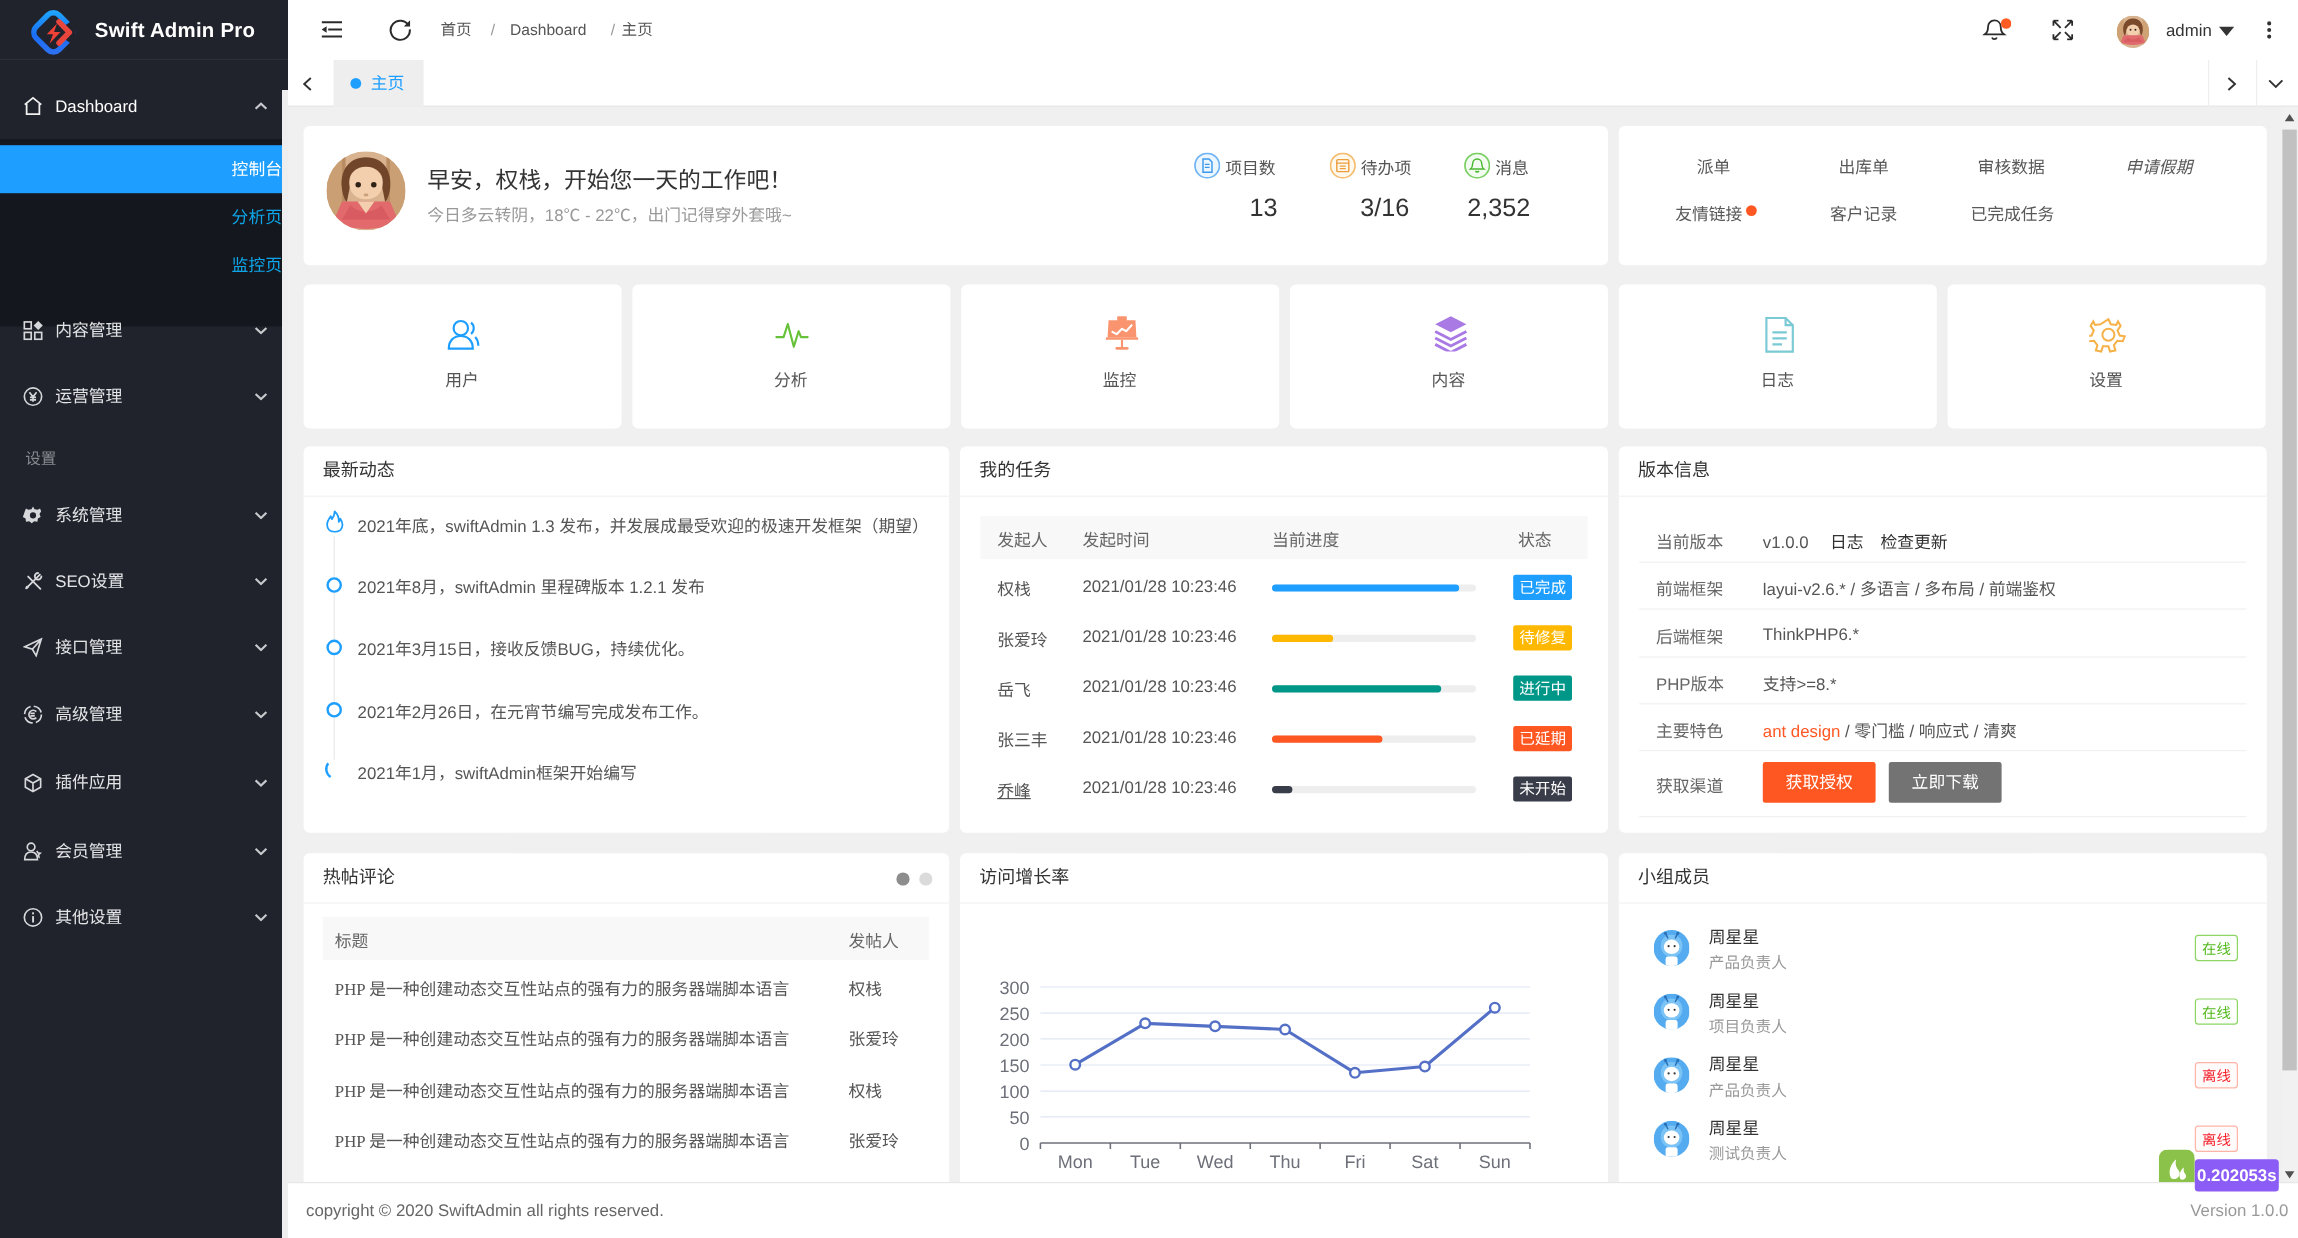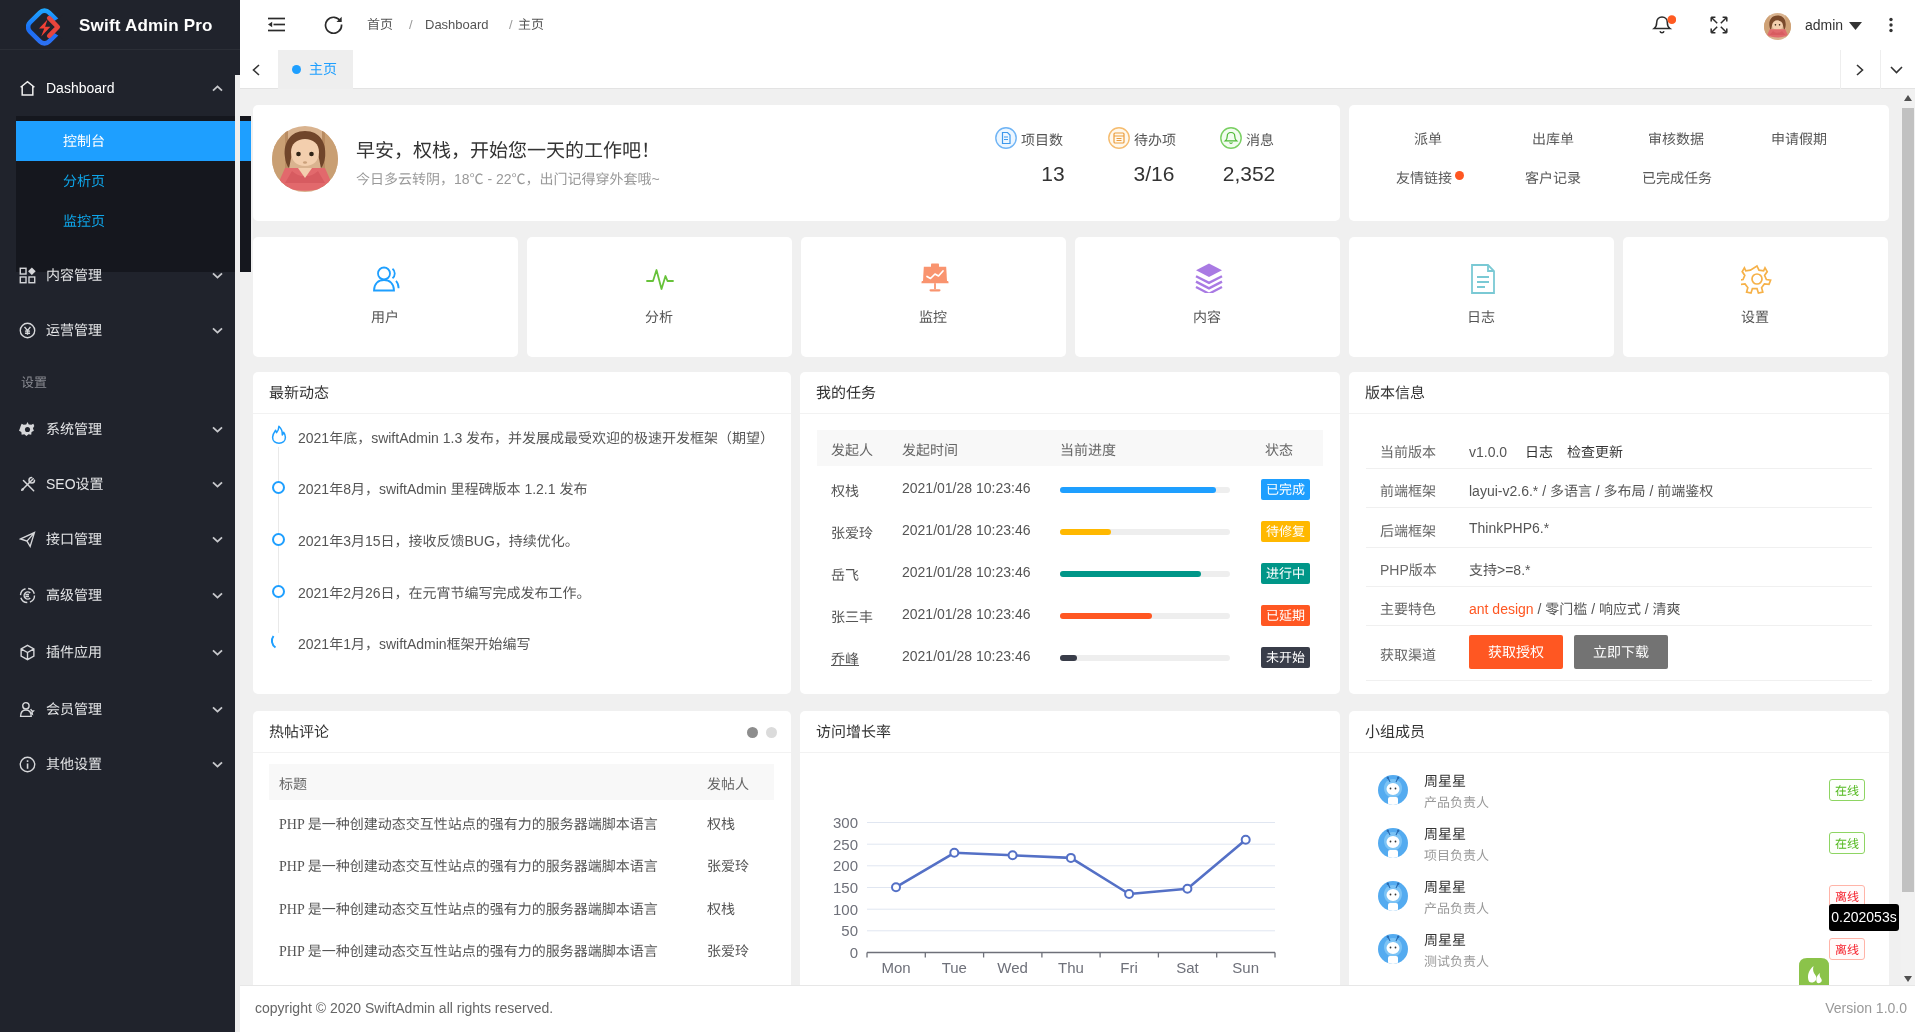--- a/index.html
+++ b/index.html
@@ -11,21 +11,21 @@
 #sidebar { position:absolute; left:0; top:0; width:240px; height:1032px; background:#20232c; z-index:5; }
 #sidescroll { position:absolute; left:235px; top:75px; width:5px; height:957px; background:#eeeeee; }
 #logo { position:absolute; left:0; top:0; width:240px; height:50px; border-bottom:1px solid rgba(255,255,255,0.05); }
 #logo svg { position:absolute; left:26px; top:7px; }
 #logo .t { position:absolute; left:79px; top:0; line-height:52px; color:#fff; font-size:17px; font-weight:bold; letter-spacing:0.2px; }
 .mitem { position:absolute; left:0; width:235px; height:56px; color:#e3e4e6; font-size:14px; }
 .mitem .mic { position:absolute; left:19px; top:50%; margin-top:-8px; width:17px; height:17px; }
 .mitem .mtx { position:absolute; left:46px; top:0; line-height:56px; }
 .mitem .chev { position:absolute; right:12px; top:50%; margin-top:-3px; }
 .msection { position:absolute; left:21px; width:200px; color:#878990; font-size:13px; }
-#submenu { position:absolute; left:16px; top:116px; width:235px; height:156px; background:#15171e; }
+#submenu { position:absolute; left:0; top:116px; width:235px; height:156px; background:#15171e;text-align:right; }
 .sitem { position:absolute; left:0; width:235px; height:40px; line-height:40px; color:#0ea5e9; font-size:14px; }
 .sitem .stx { margin-left:47px; }
 .sitem.active { background:#1e9fff; color:#fff; }
 
 
 #topbar { position:absolute; left:240px; top:0; width:1675px; height:50px; background:#fff; z-index:4; }
 #topbar .crumb { position:absolute; top:0; line-height:50px; font-size:13px; color:#555; }
 #tabbar { position:absolute; left:240px; top:50px; width:1675px; height:39px; background:#fff; border-bottom:1px solid #e3e3e3; z-index:4; }
 #tab-active { position:absolute; left:38px; top:0; width:75px; height:39px; background:#eeeeee; }
 #tab-active .dot { position:absolute; left:14px; top:15px; width:9px; height:9px; border-radius:50%; background:#1e9fff; }
@@ -320,21 +320,21 @@
       <path d="M9.6 15.4 a1.5 1.5 0 0 0 2.8 0" fill="none" stroke="#4bb832" stroke-width="1.2"></path>
     </svg>
     <div class="txt" style="left:993px; top:24px; font-size:14px; color:#555;">消息</div>
     <div class="txt" style="left:996px; top:57px; font-size:21px; color:#333; transform:translateX(-50%);">2,352</div>
   </div>
 
   <div class="card" style="left:1109px; top:16px; width:540px; height:116px;">
     <div class="txt" style="left:79px;  top:23px; font-size:14px; color:#595959; transform:translateX(-50%);">派单</div>
     <div class="txt" style="left:204px; top:23px; font-size:14px; color:#595959; transform:translateX(-50%);">出库单</div>
     <div class="txt" style="left:327px; top:23px; font-size:14px; color:#595959; transform:translateX(-50%);">审核数据</div>
-    <div class="txt" style="left:450px; top:23px; font-size:14px; color:#595959; transform:translateX(-50%);">申请假期</div>
+    <div class="txt" style="left:450px; top:23px; font-size:14px; color:#595959; transform:translateX(-50%);font-style:italic;">申请假期</div>
     <div class="txt" style="left:75px;  top:62px; font-size:14px; color:#595959; transform:translateX(-50%);">友情链接</div>
     <div style="position:absolute;left:106px;top:66px;width:9px;height:9px;border-radius:50%;background:#ff5722;"></div>
     <div class="txt" style="left:204px; top:62px; font-size:14px; color:#595959; transform:translateX(-50%);">客户记录</div>
     <div class="txt" style="left:328px; top:62px; font-size:14px; color:#595959; transform:translateX(-50%);">已完成任务</div>
   </div>
 
   <div class="card" style="left:13px; top:148px; width:265px; height:120px;">
     <svg style="position:absolute;left:117px;top:26px;" width="32" height="32" viewBox="0 0 32 32">
       <g fill="none" stroke="#1e9fff" stroke-width="1.8">
         <circle cx="14" cy="10.5" r="6"></circle>
@@ -628,21 +628,21 @@
 
 </div>
 
 <div style="position:absolute;left:1799px;top:958px;width:30px;height:27px;z-index:8;">
   <svg width="30" height="27" viewBox="0 0 30 27">
     <path d="M0 8 Q0 0 8 0 H22 Q30 0 30 8 V27 H0 Z" fill="#8bc34a"></path>
     <path d="M10 23.5 C7.5 18 10 11.5 14.5 8 C13.5 12 14.3 14.5 16.3 17 C18.3 19.6 17.6 22.6 14.8 24 C13 24.9 11 24.6 10 23.5 Z" fill="#fff"></path>
     <path d="M17.8 24.2 C16.6 21.2 17.9 17.2 20.9 15 C20.3 17.5 20.9 19 22.1 20.4 C23.3 21.9 22.9 23.8 21.1 24.8 C19.8 25.5 18.5 25.2 17.8 24.2 Z" fill="#fff"></path>
   </svg>
 </div>
-<div style="position:absolute;left:1829px;top:904px;width:70px;height:27px;background:#000000;border-radius:3px;z-index:8;color:#fff;font-size:14px;font-weight:normal;text-align:center;line-height:27px;">0.202053s</div>
+<div style="position:absolute;left:1829px;top:966px;width:70px;height:27px;background:#8b5cf6;border-radius:3px;z-index:8;color:#fff;font-size:14px;font-weight:bold;text-align:center;line-height:27px;">0.202053s</div>
 
 <div id="vscroll">
   <div class="sarrow" style="top:6px; border-bottom:6px solid #505050;"></div>
   <div id="vthumb"></div>
   <div class="sarrow" style="bottom:3px; border-top:6px solid #505050;"></div>
 </div>
 
 <div id="footer">
   <div class="cp">copyright © 2020 SwiftAdmin all rights reserved.</div>
   <div class="vs">Version 1.0.0</div>

